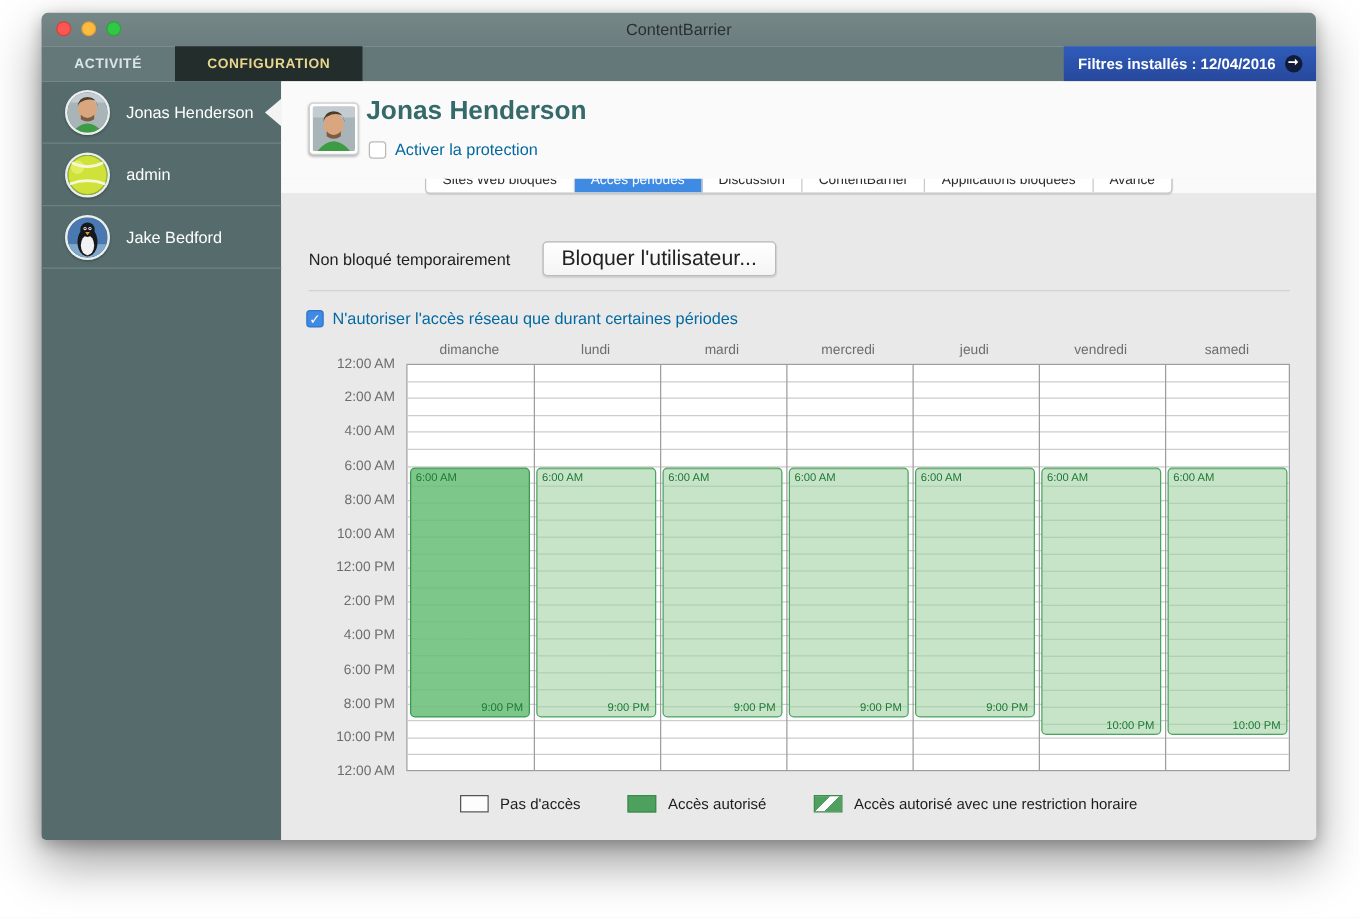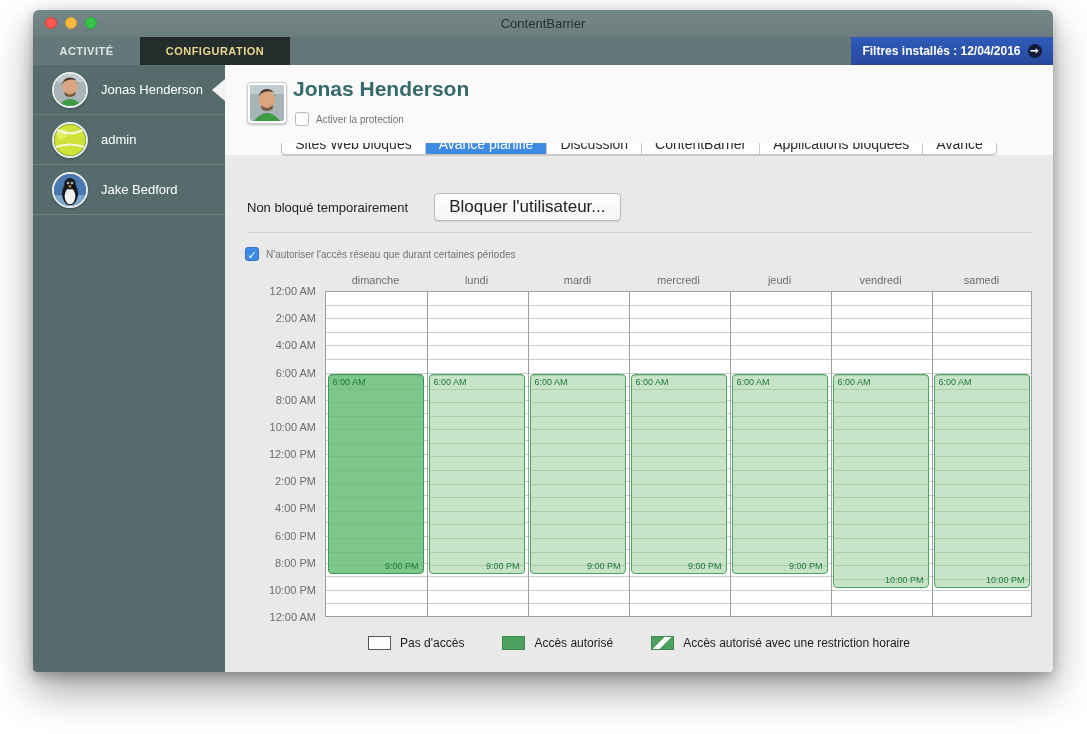--- a/index.html
+++ b/index.html
@@ -74,34 +74,34 @@
   .big-avatar .ph { width:100%; height:100%; border-radius:2px; overflow:hidden; }
   .profile-name {
     position:absolute; left:68px; top:12px;
     font-size:21px; font-weight:bold; color:#35696a;
   }
   .prot-row { position:absolute; left:70px; top:47px; display:flex; align-items:center; gap:7px; }
   .cb {
     width:14px; height:14px; border-radius:3px; background:#fff; border:1px solid #b9b9b9; flex:none;
   }
   .cb.checked { background:#3f8ae3; border-color:#2f74c9; color:#fff; font-size:11px; line-height:14px; text-align:center; }
-  .prot-row span.lbl, .sched-cb span.lbl { font-size:10px; color:#737373; }
+  .prot-row span.lbl, .sched-cb span.lbl { font-size:13px; color:#0369a1; }
 
   
   .seg-row {
     height:23px; background:linear-gradient(to bottom,#fafafa 50%,#e9e9e9 50%);
     display:flex; justify-content:center;
   }
   .segctl {
     display:flex; height:23px; margin-top:-11px; background:#fff;
     border:1px solid #c3c3c3; border-radius:4px; overflow:hidden;
     box-shadow:0 1px 1px rgba(0,0,0,.12);
   }
   .seg {
-    font-size:14px; color:#2b2b2b; padding:0 13px; display:flex; align-items:center;
+    font-size:11px; color:#2b2b2b; padding:0 13px; display:flex; align-items:center;
     border-right:1px solid #c9c9c9; cursor:pointer; white-space:nowrap;
   }
   .seg:last-child { border-right:none; }
   .seg.selected { background:#3f8ae3; color:#fff; }
 
   
   .gray-body { flex:1; position:relative; }
   .block-row { position:absolute; left:22px; top:27px; display:flex; align-items:center; gap:26px; }
   .block-status { font-size:13px; color:#222; }
   .block-btn {
@@ -233,21 +233,21 @@
         <div class="profile-name">Jonas Henderson</div>
         <div class="prot-row">
           <div class="cb"></div>
           <span class="lbl">Activer la protection</span>
         </div>
       </div>
 
       <div class="seg-row">
         <div class="segctl" id="segctl">
             <div class="seg">Sites Web bloqués</div>
-            <div class="seg selected">Avancé planifié</div>
+            <div class="seg selected">Accès périodes</div>
             <div class="seg">Discussion</div>
             <div class="seg">ContentBarrier</div>
             <div class="seg">Applications bloquées</div>
             <div class="seg">Avancé</div>
           </div>
       </div>
 
       <div class="gray-body">
         <div class="block-row">
           <span class="block-status">Non bloqué temporairement</span>

